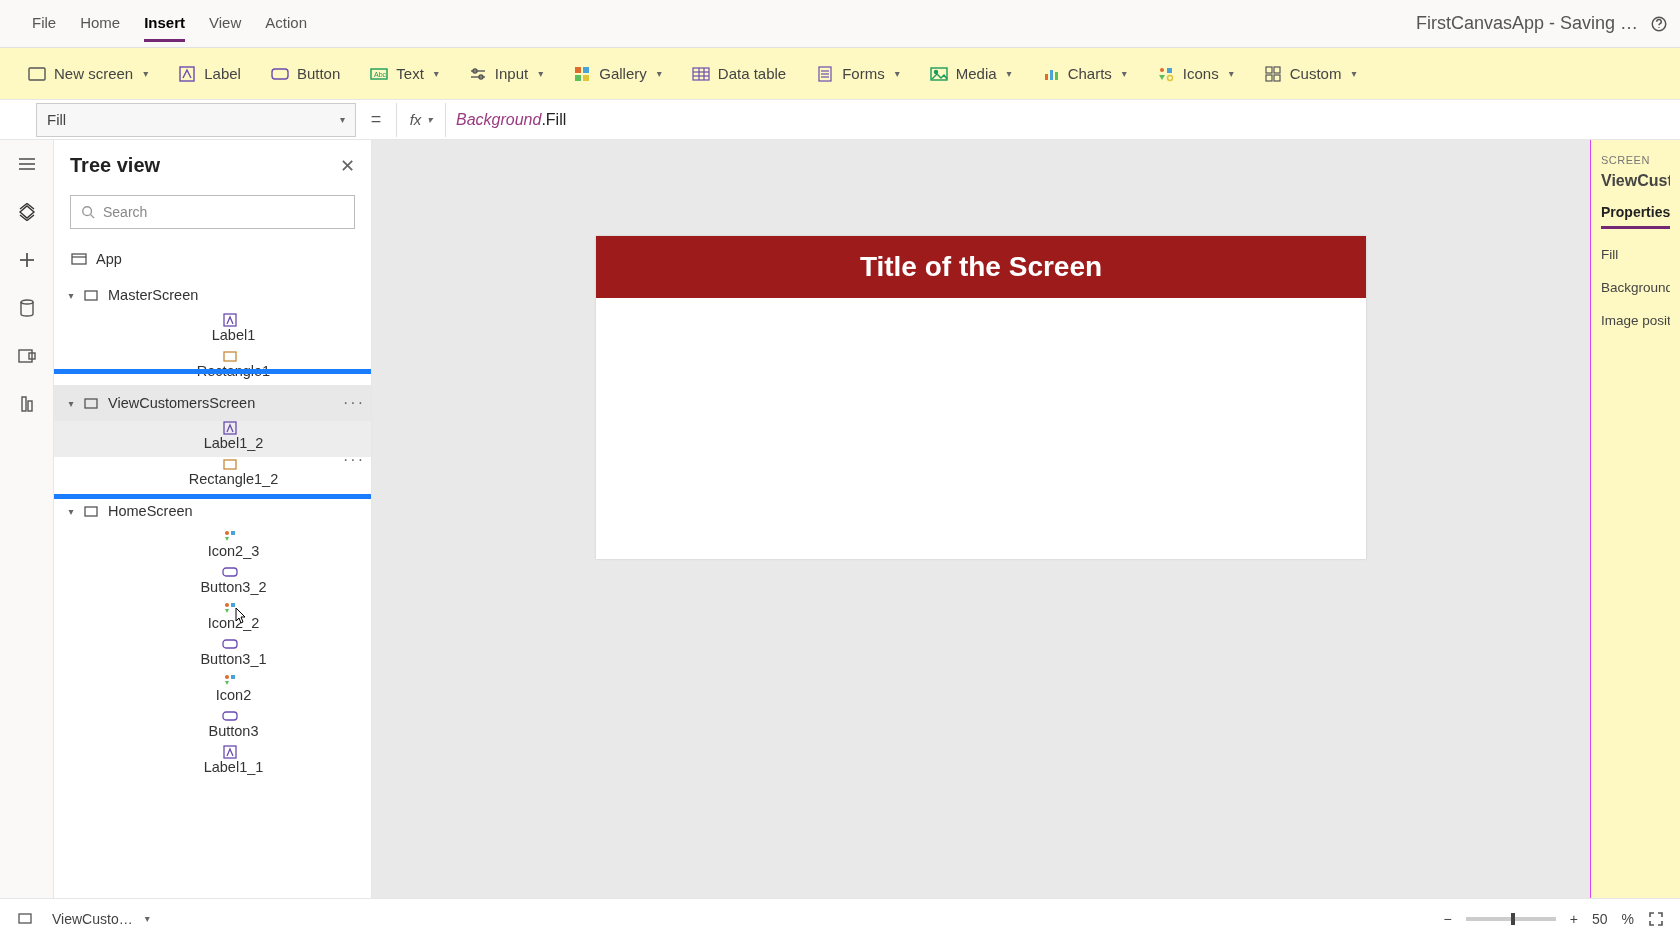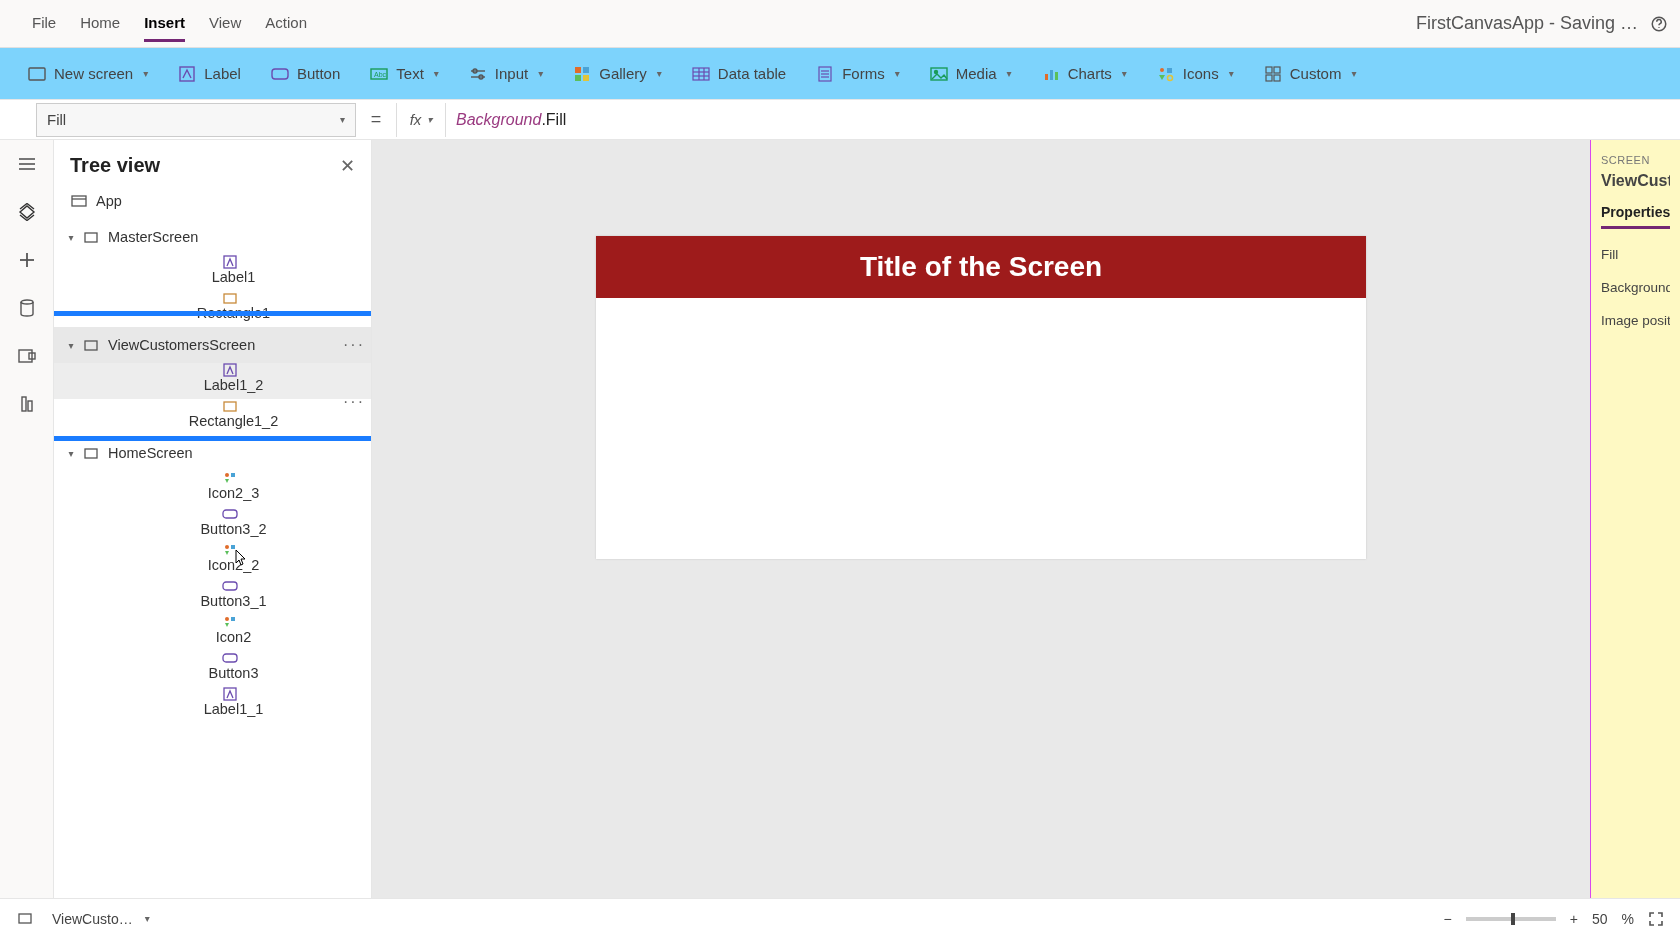--- a/index.html
+++ b/index.html
@@ -2,21 +2,21 @@
 <html><head>
 <meta charset="utf-8">
 <style>
   * { box-sizing: border-box; margin: 0; padding: 0; font-family: "Segoe UI", Arial, sans-serif; }
   html, body { width: 1680px; height: 938px; overflow: hidden; background: #f8f8f8; color: #333; }
   .topbar { height: 48px; display: flex; align-items: center; padding: 0 12px; border-bottom: 1px solid #e0e0e0; background: #faf9f8; }
   .menu-tabs { display: flex; gap: 24px; padding-left: 20px; }
   .menu-tab { font-size: 15px; color: #555; padding: 8px 0; cursor: pointer; }
   .menu-tab.active { color: #000; font-weight: 600; border-bottom: 3px solid #742774; }
   .top-right { margin-left: auto; display: flex; align-items: center; gap: 12px; color: #555; font-size: 18px; }
-  .ribbon { height: 52px; display: flex; align-items: center; padding: 0 28px; gap: 30px; border-bottom: 1px solid #e6e6e6; background: #7dd3fc; }
+  .ribbon { height: 52px; display: flex; align-items: center; padding: 0 28px; gap: 30px; border-bottom: 1px solid #e6e6e6; background: #fef9c3; }
   .ribbon-item { display: flex; align-items: center; gap: 8px; font-size: 15px; color: #444; cursor: pointer; white-space: nowrap; }
   .ribbon-icon { width: 18px; height: 18px; display: flex; align-items: center; justify-content: center; }
   .chev { font-size: 10px; color: #666; margin-left: 2px; }
   .formula-row { height: 40px; display: flex; align-items: center; border-bottom: 1px solid #e6e6e6; background: #fff; }
   .prop-dd { width: 320px; height: 34px; margin-left: 36px; border: 1px solid #ccc; display: flex; align-items: center; padding: 0 10px; font-size: 15px; color: #444; background: #f7f7f7; justify-content: space-between; }
   .equals { width: 40px; text-align: center; font-size: 18px; color: #555; }
   .fx-box { width: 50px; height: 34px; border-left: 1px solid #ddd; border-right: 1px solid #ddd; display: flex; align-items: center; justify-content: center; font-style: italic; font-size: 15px; color: #555; gap: 4px; }
   .formula-text { padding-left: 10px; font-family: Consolas, monospace; font-size: 16px; }
   .formula-text .italic { font-style: italic; color: #9a3a80; }
   .formula-text .plain { color: #222; }
@@ -271,20 +271,29 @@
           <rect x="9" y="6" width="4" height="10"></rect>
         </svg>
       </div>
   </div>
 
   <div class="tree-panel">
     <div class="tree-header">
       <div class="tree-title">Tree view</div>
       <div class="close-x">✕</div>
     </div>
+    <div class="search-wrap">
+      <div class="search-box">
+        <svg width="14" height="14" viewBox="0 0 16 16" stroke="#999" fill="none" stroke-width="1.6">
+            <circle cx="7" cy="7" r="5"></circle>
+            <line x1="11" y1="11" x2="15" y2="15"></line>
+          </svg>
+        <span>Search</span>
+      </div>
+    </div>
     <div class="tree-body">
 
       <div class="tree-row indent-0">
         <span class="node-icon">
             <svg width="16" height="12" viewBox="0 0 16 12" stroke="#555" fill="none" stroke-width="1.3">
               <rect x="1" y="1" width="14" height="10"></rect>
               <line x1="1" y1="4" x2="15" y2="4"></line>
             </svg>
           </span>
         <span>App</span>

